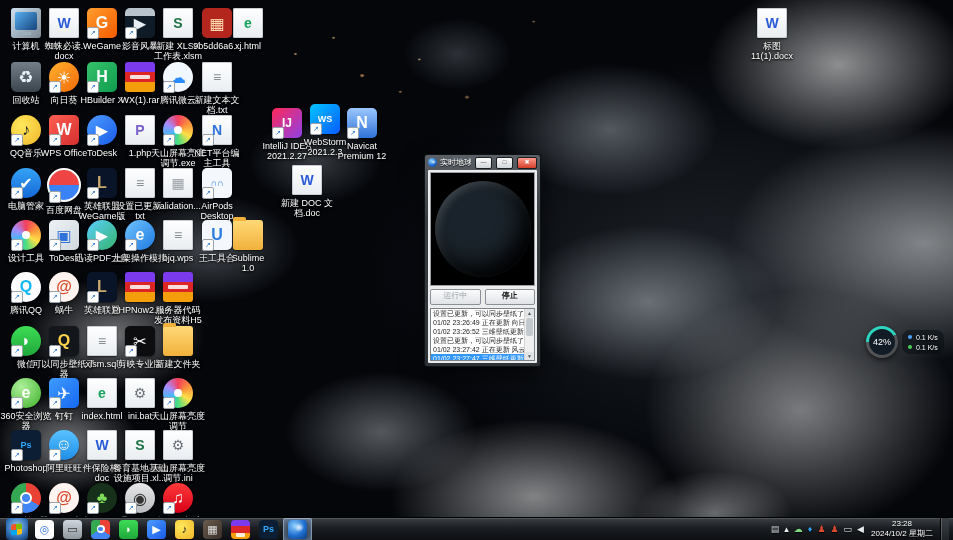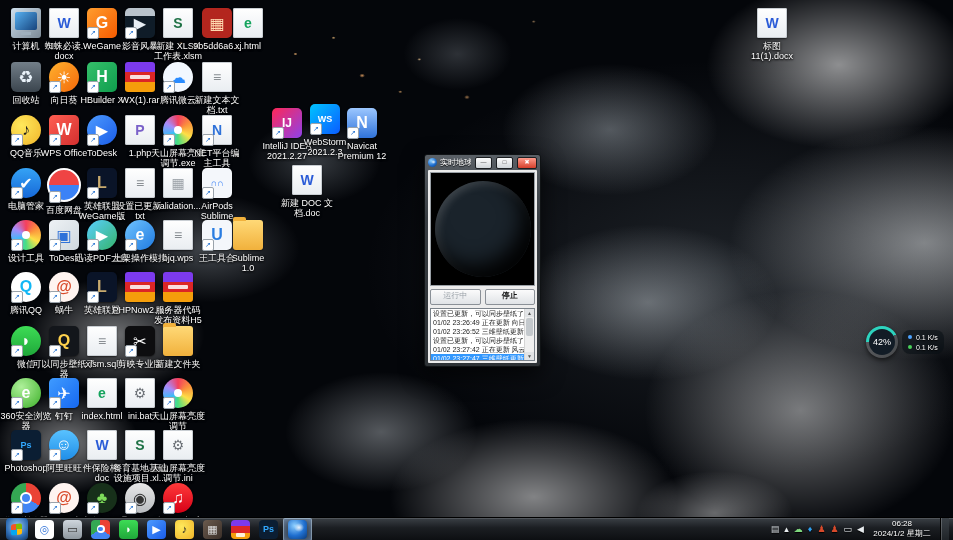--- a/index.html
+++ b/index.html
@@ -278,21 +278,21 @@
       </div>
       <div class="dicon" style="left: 146px; top: 168px;">
         <div class="ic doc" style="color: rgb(154, 160, 166);">▦</div>
 
         <div class="lbl">validation...</div>
       </div>
       <div class="dicon" style="left: 185px; top: 168px;">
         <div class="ic tile" style="font-size: 9px; background: rgb(244, 247, 251); color: rgb(59, 130, 246);">∩∩</div>
         <div class="sc-arrow"></div>
         <div class="lbl">AirPods
-Sublime</div>
+Desktop</div>
       </div>
       <div class="dicon" style="left: -6px; top: 220px;">
         <div class="ic art-pin"></div>
         <div class="sc-arrow"></div>
         <div class="lbl">设计工具</div>
       </div>
       <div class="dicon" style="left: 32px; top: 220px;">
         <div class="ic tile" style="background: linear-gradient(135deg, rgb(238, 242, 245), rgb(207, 216, 222)); color: rgb(47, 114, 217);">▣</div>
         <div class="sc-arrow"></div>
         <div class="lbl">ToDesk</div>
@@ -583,19 +583,19 @@
       <span class="trayic" style="color: rgb(207, 212, 217);">▤</span>
           <span class="trayic" style="color: rgb(232, 236, 239);">▴</span>
           <span class="trayic" style="color: rgb(127, 217, 127);">☁</span>
           <span class="trayic" style="color: rgb(46, 160, 240);">♦</span>
           <span class="trayic" style="color: rgb(216, 74, 43);">♟</span>
           <span class="trayic" style="color: rgb(216, 74, 43);">♟</span>
           <span class="trayic" style="color: rgb(232, 236, 239);">▭</span>
           <span class="trayic" style="color: rgb(232, 236, 239);">◀</span>
         </div>
       <div class="clock">
-        <div>06:28</div>
-        <div>2024/1/2 星期二</div>
+        <div>23:28</div>
+        <div>2024/10/2 星期二</div>
       </div>
       <div class="showdesk"></div>
     </div>
   </div>
 </div>
 
 </body></html>

